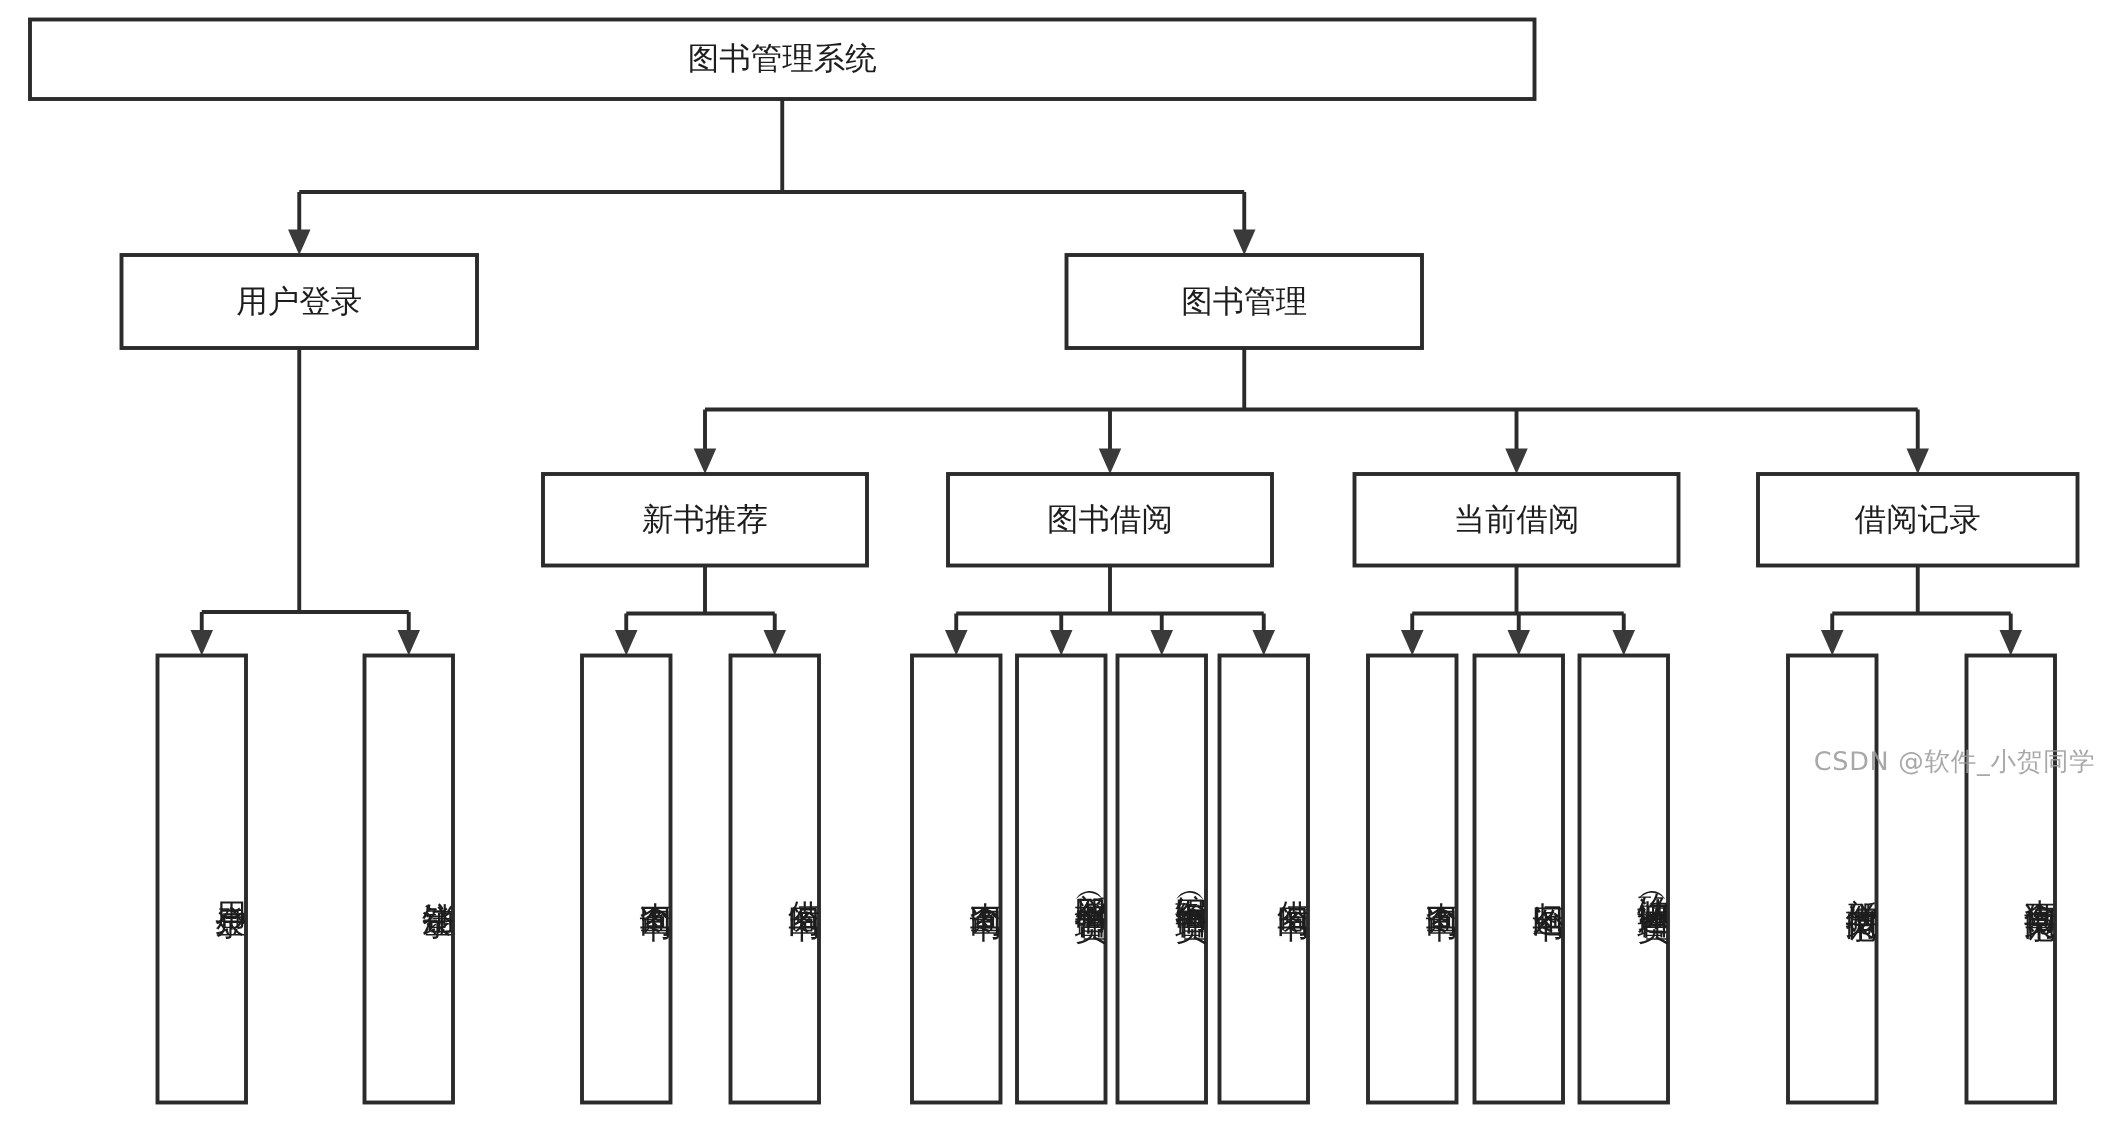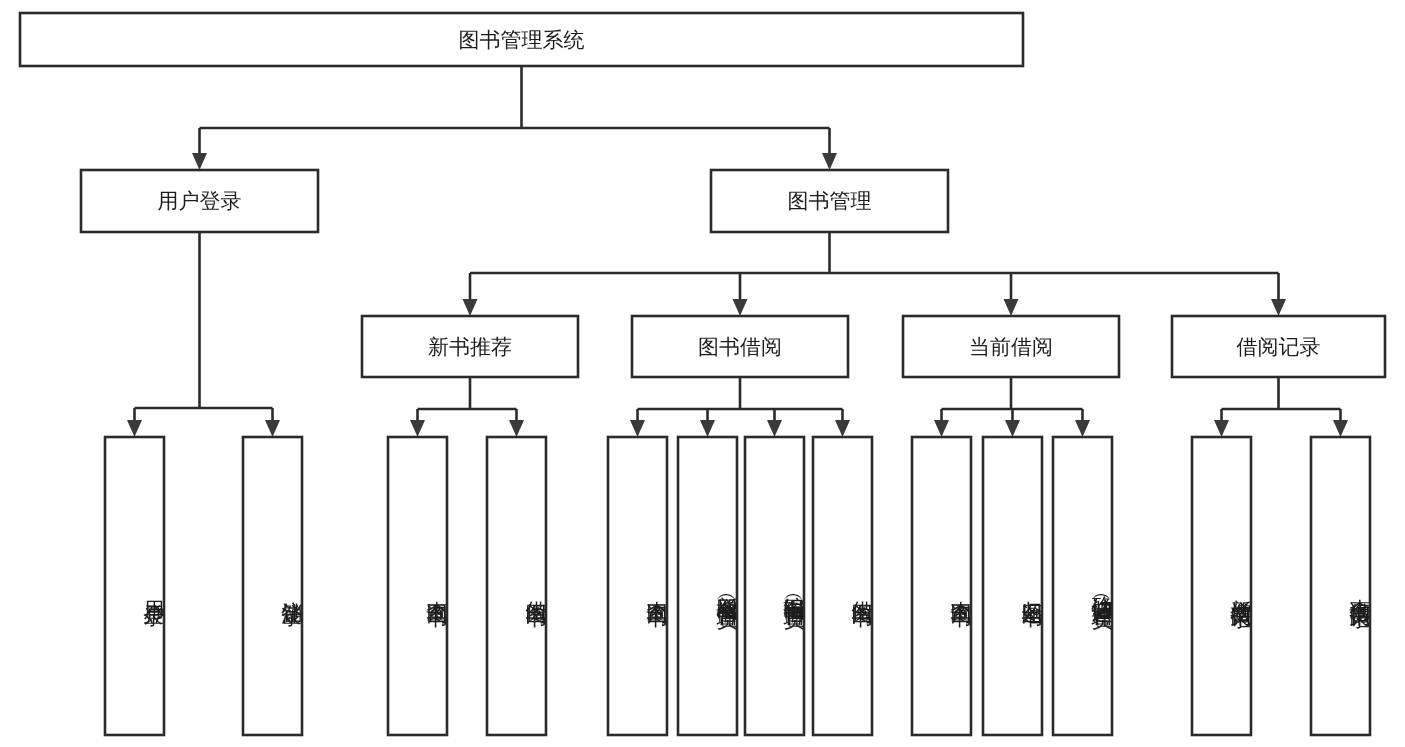--- a/index.html
+++ b/index.html
@@ -180,14 +180,15 @@
       <div class="node-label-v" style="left: 678px; top: 447px; width: 59px; height: 282px;">新增图书（管理员）</div>
       <div class="node-label-v" style="left: 745px; top: 447px; width: 59px; height: 282px;">编辑图书（管理员）</div>
       <div class="node-label-v" style="left: 813px; top: 447px; width: 59px; height: 282px;">借阅图书</div>
       <div class="node-label-v" style="left: 912px; top: 447px; width: 59px; height: 282px;">查询图书</div>
       <div class="node-label-v" style="left: 983px; top: 447px; width: 59px; height: 282px;">归还图书</div>
       <div class="node-label-v" style="left: 1053px; top: 447px; width: 59px; height: 282px;">确认归还（管理员）</div>
       <div class="node-label-v" style="left: 1192px; top: 447px; width: 59px; height: 282px;">新增借阅记录</div>
       <div class="node-label-v" style="left: 1311px; top: 447px; width: 59px; height: 282px;">查询借阅记录</div>
     </div>
 
+  <div class="watermark">CSDN @软件_小贺同学</div>
 
 </div>
 
 </body></html>

